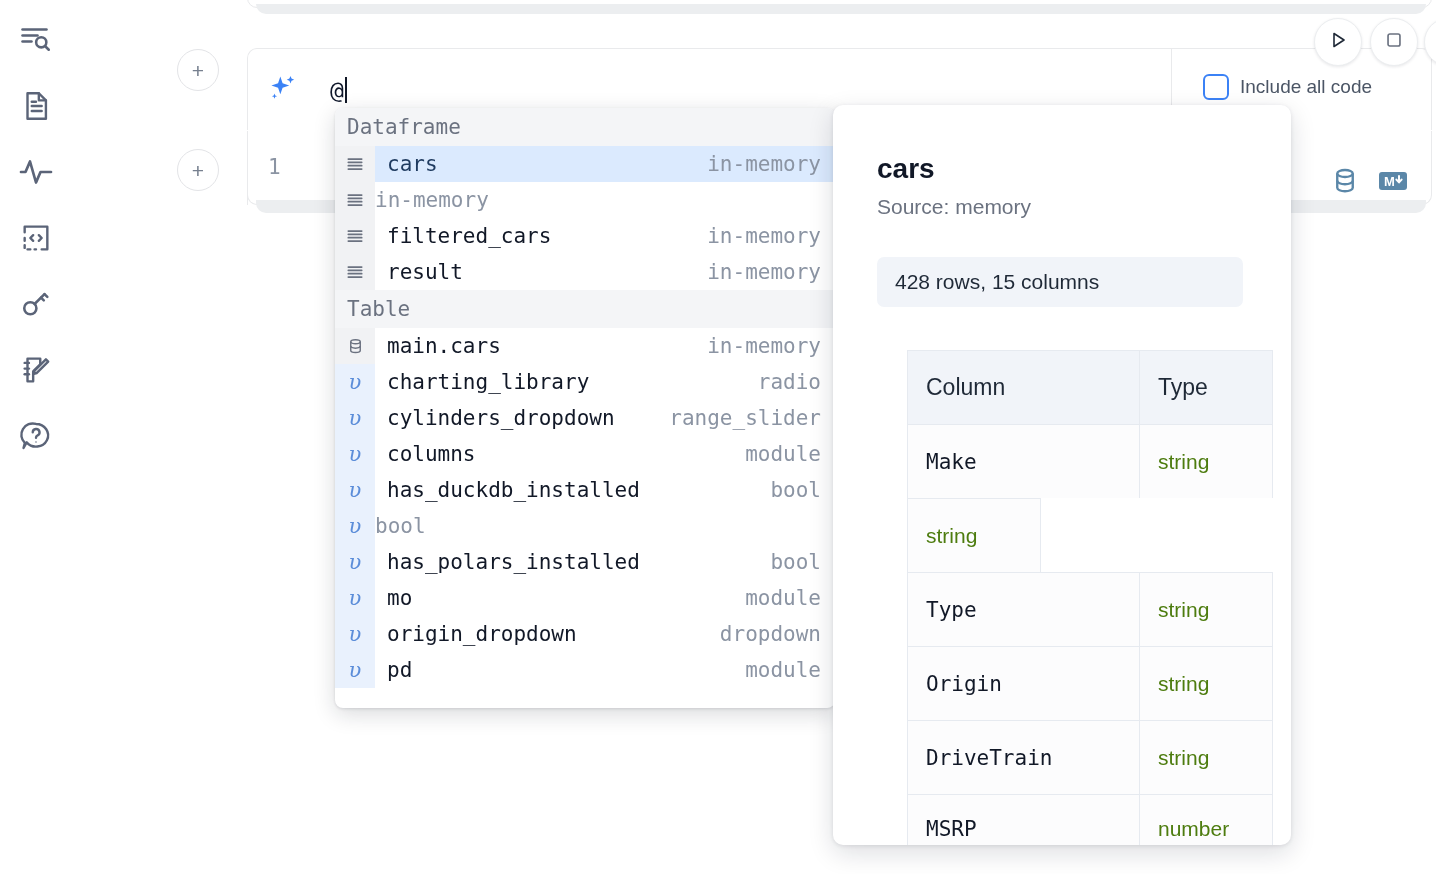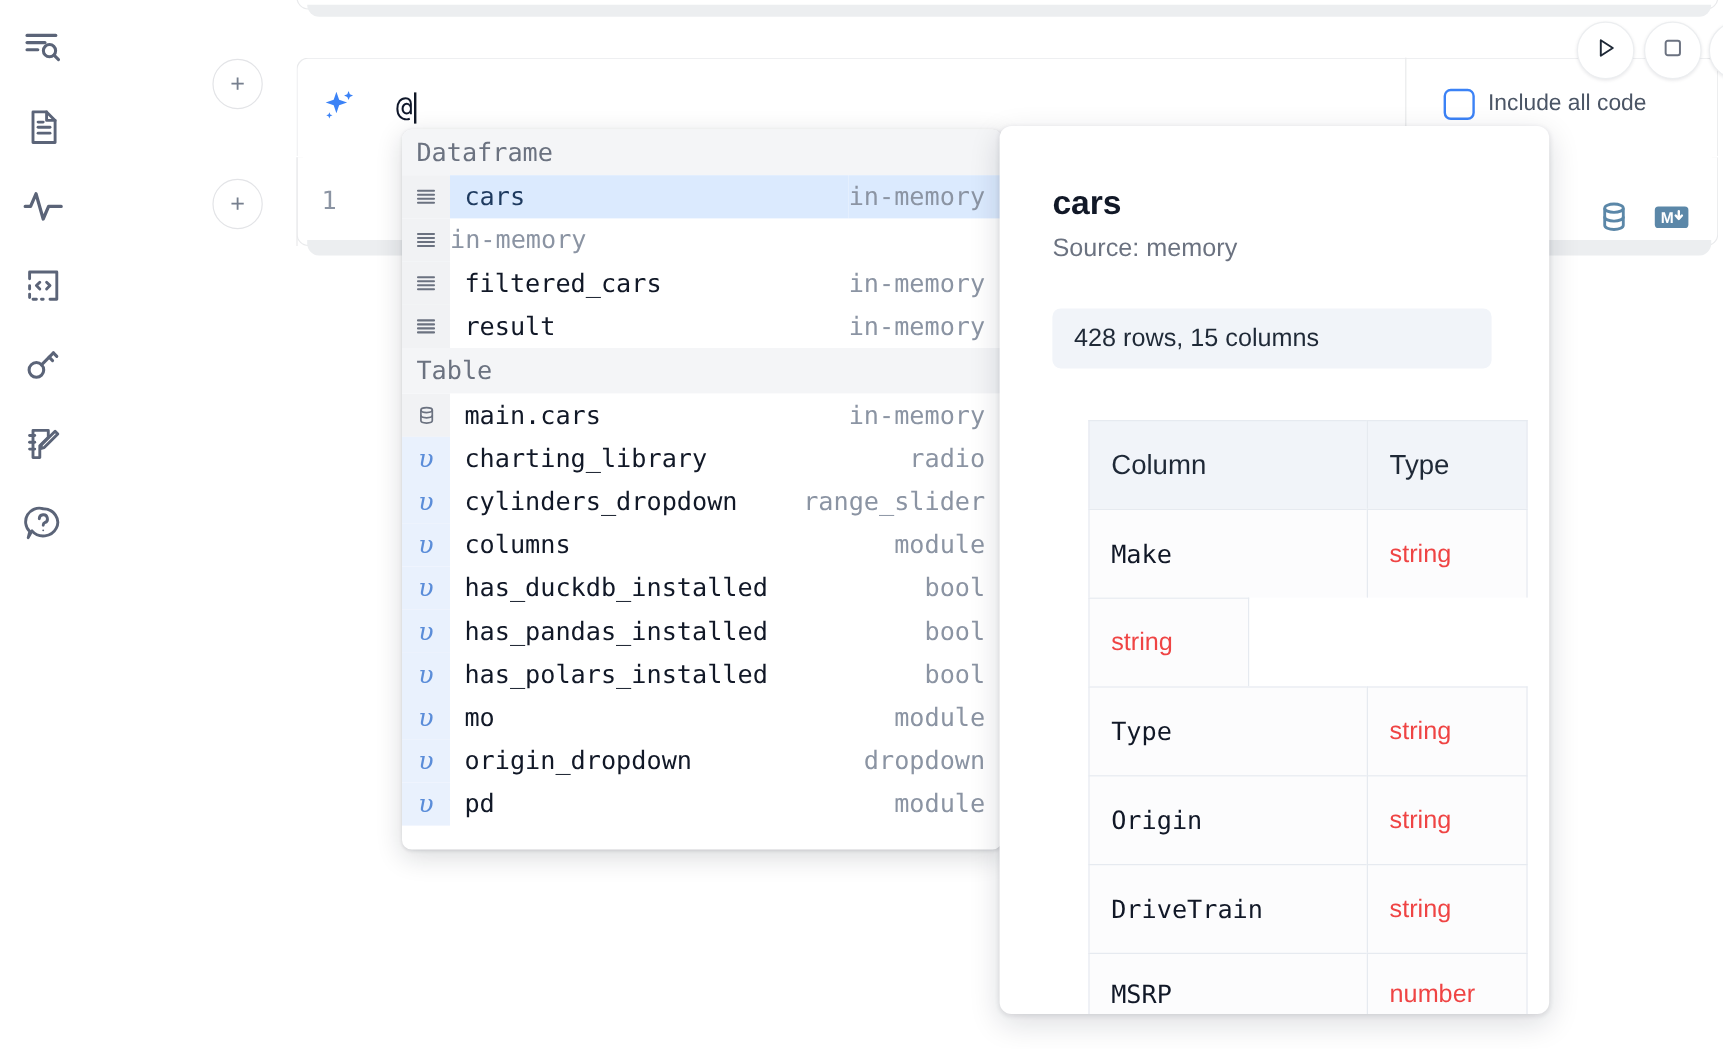--- a/index.html
+++ b/index.html
@@ -175,21 +175,21 @@
     height:74px; display:flex; align-items:center; padding-left:18px;
   }
   .pv-tr:last-child .pv-th, .pv-tr:last-child .pv-td { border-bottom:5px solid #84cc16; }
   .pv-c1 { width:232px; }
   .pv-c2 { width:134px; border-right:1px solid #e6eaf0; }
   .pv-head .pv-th { background:#f1f4f9; font-size:23px; color:#1f2937; }
   .pv-body .pv-th {
     background:#fcfcfd; font-family:"DejaVu Sans Mono", monospace;
     font-size:21px; color:#111827;
   }
-  .pv-body .pv-td { background:#fcfcfd; font-size:21px; color:#ef4444; }
+  .pv-body .pv-td { background:#fcfcfd; font-size:21px; color:#4d7c0f; }
 </style>
 </head>
 <body>
 
 <div class="root">
 
   <div class="sidebar">
     <div class="side-btn">
       <span>
         <svg width="36" height="36" viewBox="0 0 24 24" fill="none" stroke="currentColor" stroke-width="1.7" stroke-linecap="round">
@@ -417,21 +417,20 @@
         <div class="ac-gutter">
           <span style="font-family:'DejaVu Serif',serif;font-style:italic;font-size:21px;">υ</span>
         </div>
         <div class="ac-name">has_duckdb_installed</div>
         <div class="ac-type">bool</div>
       </div>
       <div class="ac-row var ">
         <div class="ac-gutter">
           <span style="font-family:'DejaVu Serif',serif;font-style:italic;font-size:21px;">υ</span>
         </div>
-        <div class="ac-name">has_pandas_installed</div>
         <div class="ac-type">bool</div>
       </div>
       <div class="ac-row var ">
         <div class="ac-gutter">
           <span style="font-family:'DejaVu Serif',serif;font-style:italic;font-size:21px;">υ</span>
         </div>
         <div class="ac-name">has_polars_installed</div>
         <div class="ac-type">bool</div>
       </div>
       <div class="ac-row var ">

